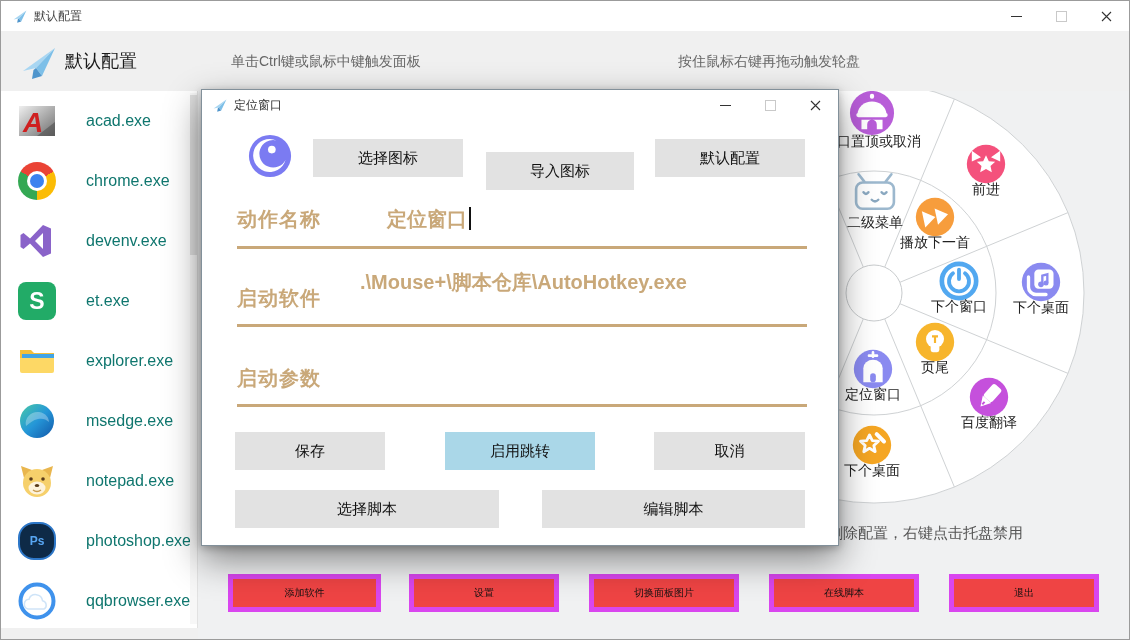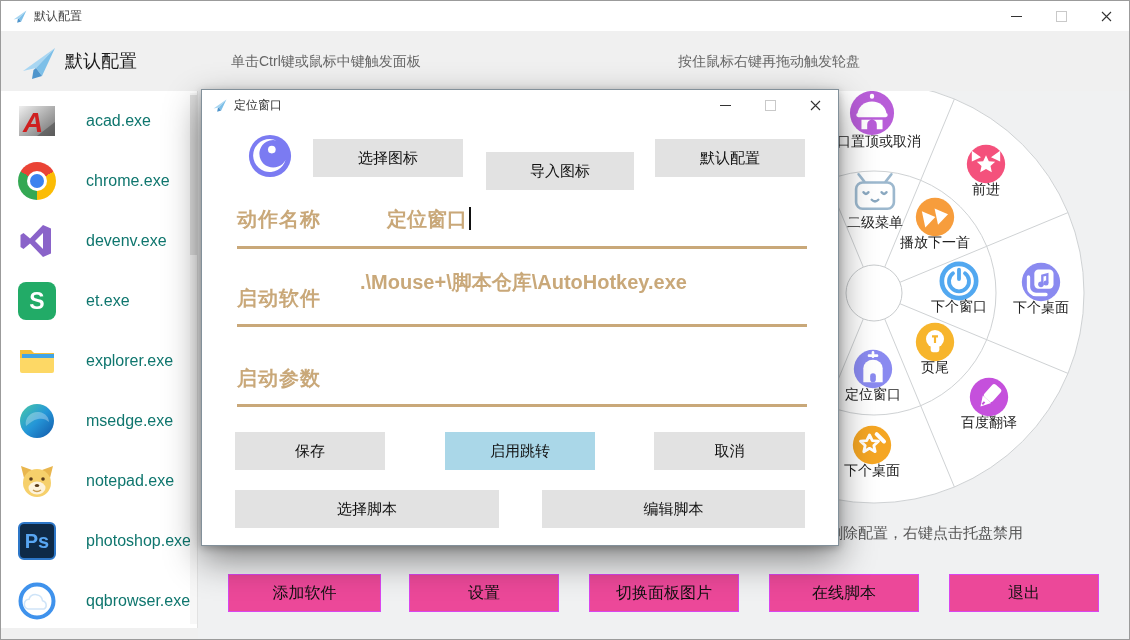--- a/index.html
+++ b/index.html
@@ -25,35 +25,35 @@
     border-right:1px solid #e2e2e2;box-sizing:border-box;overflow:hidden;}
   .side-item{position:relative;height:60px;display:flex;align-items:center;}
   .icn{width:38px;height:38px;margin-left:17px;flex:none;}
   .side-label{margin-left:30px;font-size:16px;color:#0f766e;}
   .chrome{border-radius:50%;position:relative;
     background:conic-gradient(#ea4335 0 60deg,#fbbc05 60deg 180deg,#34a853 180deg 300deg,#ea4335 300deg 360deg);}
   .chrome::before{content:"";position:absolute;inset:9px;background:#fff;border-radius:50%;}
   .chrome::after{content:"";position:absolute;inset:12px;background:#3b82ef;border-radius:50%;}
   .et{background:#22ab67;border-radius:8px;color:#fff;font-size:23px;font-weight:700;
     display:flex;align-items:center;justify-content:center;}
-  .ps{background:#0e2a47;border:2px solid #2d77c8;border-radius:6px;color:#58a6f2;font-size:20px;
+  .ps{background:#0e2a47;border:2px solid #2d77c8;border-radius:16px;color:#58a6f2;font-size:12px;
     font-weight:700;display:flex;align-items:center;justify-content:center;box-sizing:border-box;}
   .sb-track{position:absolute;right:0;top:2px;width:7px;height:531px;background:#f7f7f7;}
   .sb-thumb{position:absolute;right:0;top:2px;width:7px;height:160px;background:#dedede;}
   
   .main{position:absolute;left:197px;top:90px;width:933px;height:550px;background:#f0f1f2;overflow:hidden;}
   .wheel{position:absolute;left:0;top:0;}
   .w-item{position:absolute;width:0;height:0;}
   .w-ic{position:absolute;left:0;top:0;width:40px;height:40px;transform:translate(-50%,-50%);}
   .w-label{position:absolute;left:0;top:17px;transform:translateX(-50%);font-size:14px;color:#222;white-space:nowrap;}
   .big .w-ic{width:46px;height:46px;}
   .big .w-label{top:20px;}
   .main-hint{position:absolute;left:630px;top:433px;font-size:15px;color:#555;white-space:nowrap;}
-  .bot-btn{position:absolute;top:483px;width:150px;height:38px;background:#ec4899;border:1px solid #d946ef;
-    box-sizing:border-box;display:flex;align-items:center;justify-content:center;font-size:16px;color:#111;}
+  .bot-btn{position:absolute;top:483px;width:150px;height:38px;background:#ef4444;border:5px solid #d946ef;
+    box-sizing:border-box;display:flex;align-items:center;justify-content:center;font-size:10px;color:#111;}
   
   .dialog{position:absolute;left:200px;top:88px;width:638px;height:457px;background:#fff;
     border:1px solid #82909a;box-sizing:border-box;z-index:10;
     box-shadow:0 14px 34px rgba(0,0,0,.45),0 2px 8px rgba(0,0,0,.25);}
   .dlg-titlebar{position:absolute;left:0;top:0;width:100%;height:30px;background:#fff;}
   .dlg-icon{position:absolute;left:10px;top:7px;width:16px;height:16px;}
   .dlg-title{position:absolute;left:32px;top:0;height:30px;line-height:30px;font-size:12px;color:#333;}
   .dlg-controls{position:absolute;right:0;top:0;height:30px;display:flex;}
   .dlg-moon{position:absolute;left:46px;top:44px;width:44px;height:44px;}
   .dlg-btn{position:absolute;height:38px;background:#e2e2e2;display:flex;align-items:center;

